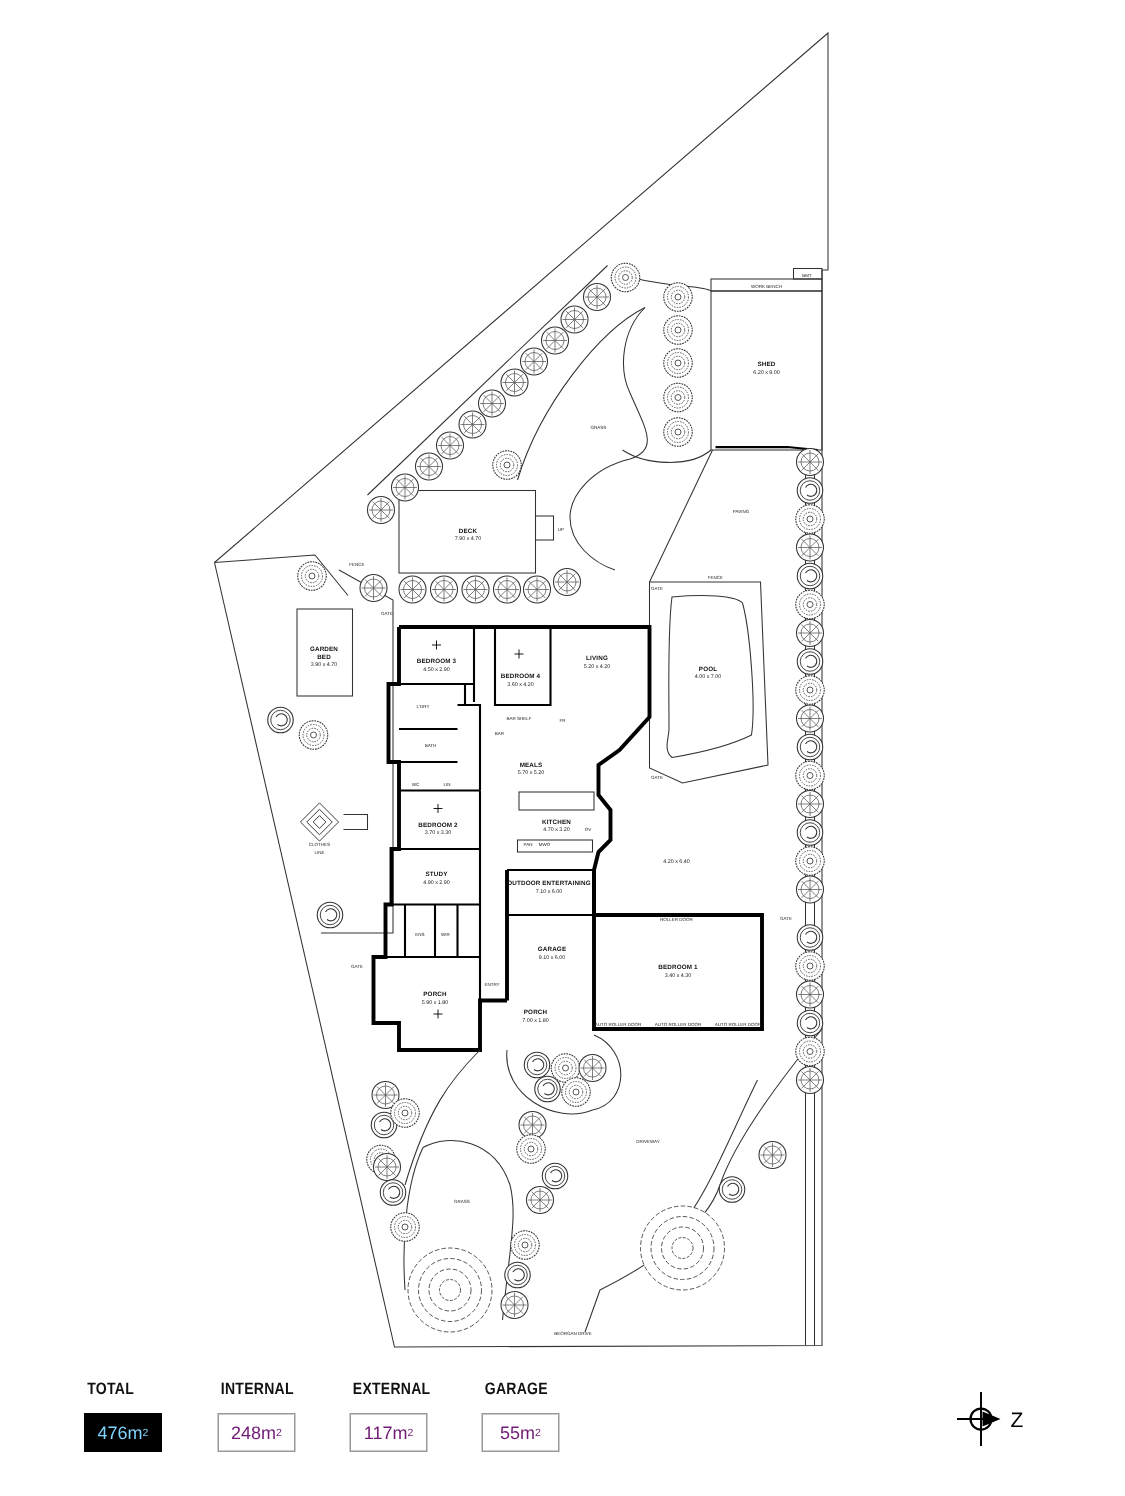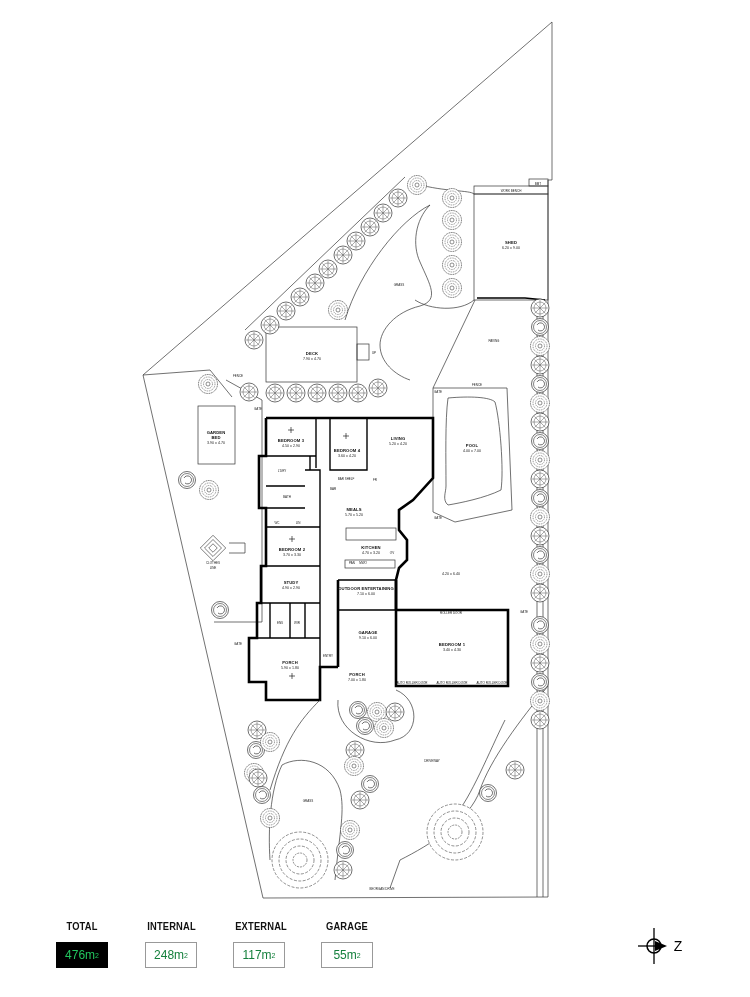--- a/index.html
+++ b/index.html
@@ -5,24 +5,24 @@
   html, body { margin: 0; padding: 0; background: #ffffff; }
   body { width: 750px; height: 997px; position: relative; overflow: hidden; font-family: "Liberation Sans", sans-serif; }
   #plan { position: absolute; left: 0; top: 0; width: 750px; height: 910px; }
   .lbl { font-family: "Liberation Sans", sans-serif; font-size: 4.2px; font-weight: bold; fill: #111; text-anchor: middle; letter-spacing: 0.1px; }
   .dim { font-family: "Liberation Sans", sans-serif; font-size: 3.6px; fill: #222; text-anchor: middle; }
   .tiny { font-family: "Liberation Sans", sans-serif; font-size: 3px; fill: #222; text-anchor: middle; }
   .thin { fill: none; stroke: #333; stroke-width: 0.7; }
   .wall { fill: none; stroke: #000; stroke-width: 2.6; stroke-linejoin: miter; }
   .iwall { fill: none; stroke: #000; stroke-width: 1.4; }
   .legend { position: absolute; left: 0; top: 910px; width: 750px; height: 87px; }
-  .stat { position: absolute; top: 10px; width: 56px; text-align: center; }
+  .stat { position: absolute; top: 10px; width: 56px; text-align: left; }
   .stat-title { font-family: "Liberation Sans", sans-serif; font-weight: bold; font-size: 11px; color: #111; transform: scaleX(0.85); display: block; height: 14px; letter-spacing: 0.2px; }
-  .stat-box { margin: 8px auto 0; width: 52px; height: 26px; border: 1px solid #999; box-sizing: border-box; display: flex; align-items: center; justify-content: center; font-size: 12px; color: #15803d; background: #fff; }
-  .stat-box.dark { background: #000; color: #22c55e; border-color: #000; }
+  .stat-box { margin: 8px auto 0; width: 52px; height: 26px; border: 1px solid #999; box-sizing: border-box; display: flex; align-items: center; justify-content: center; font-size: 12px; color: #701a75; background: #fff; }
+  .stat-box.dark { background: #000; color: #7dd3fc; border-color: #000; }
   .stat-box sup { font-size: 7px; }
   .compass { position: absolute; left: 634px; top: 14px; width: 60px; height: 44px; }
 </style>
 </head>
 <body>
 
 <svg id="plan" viewBox="0 0 750 910" xmlns="http://www.w3.org/2000/svg">
   <defs>
     <g id="tree-a">
       <circle r="9" fill="#fff" stroke="#333" stroke-width="0.7"></circle>

